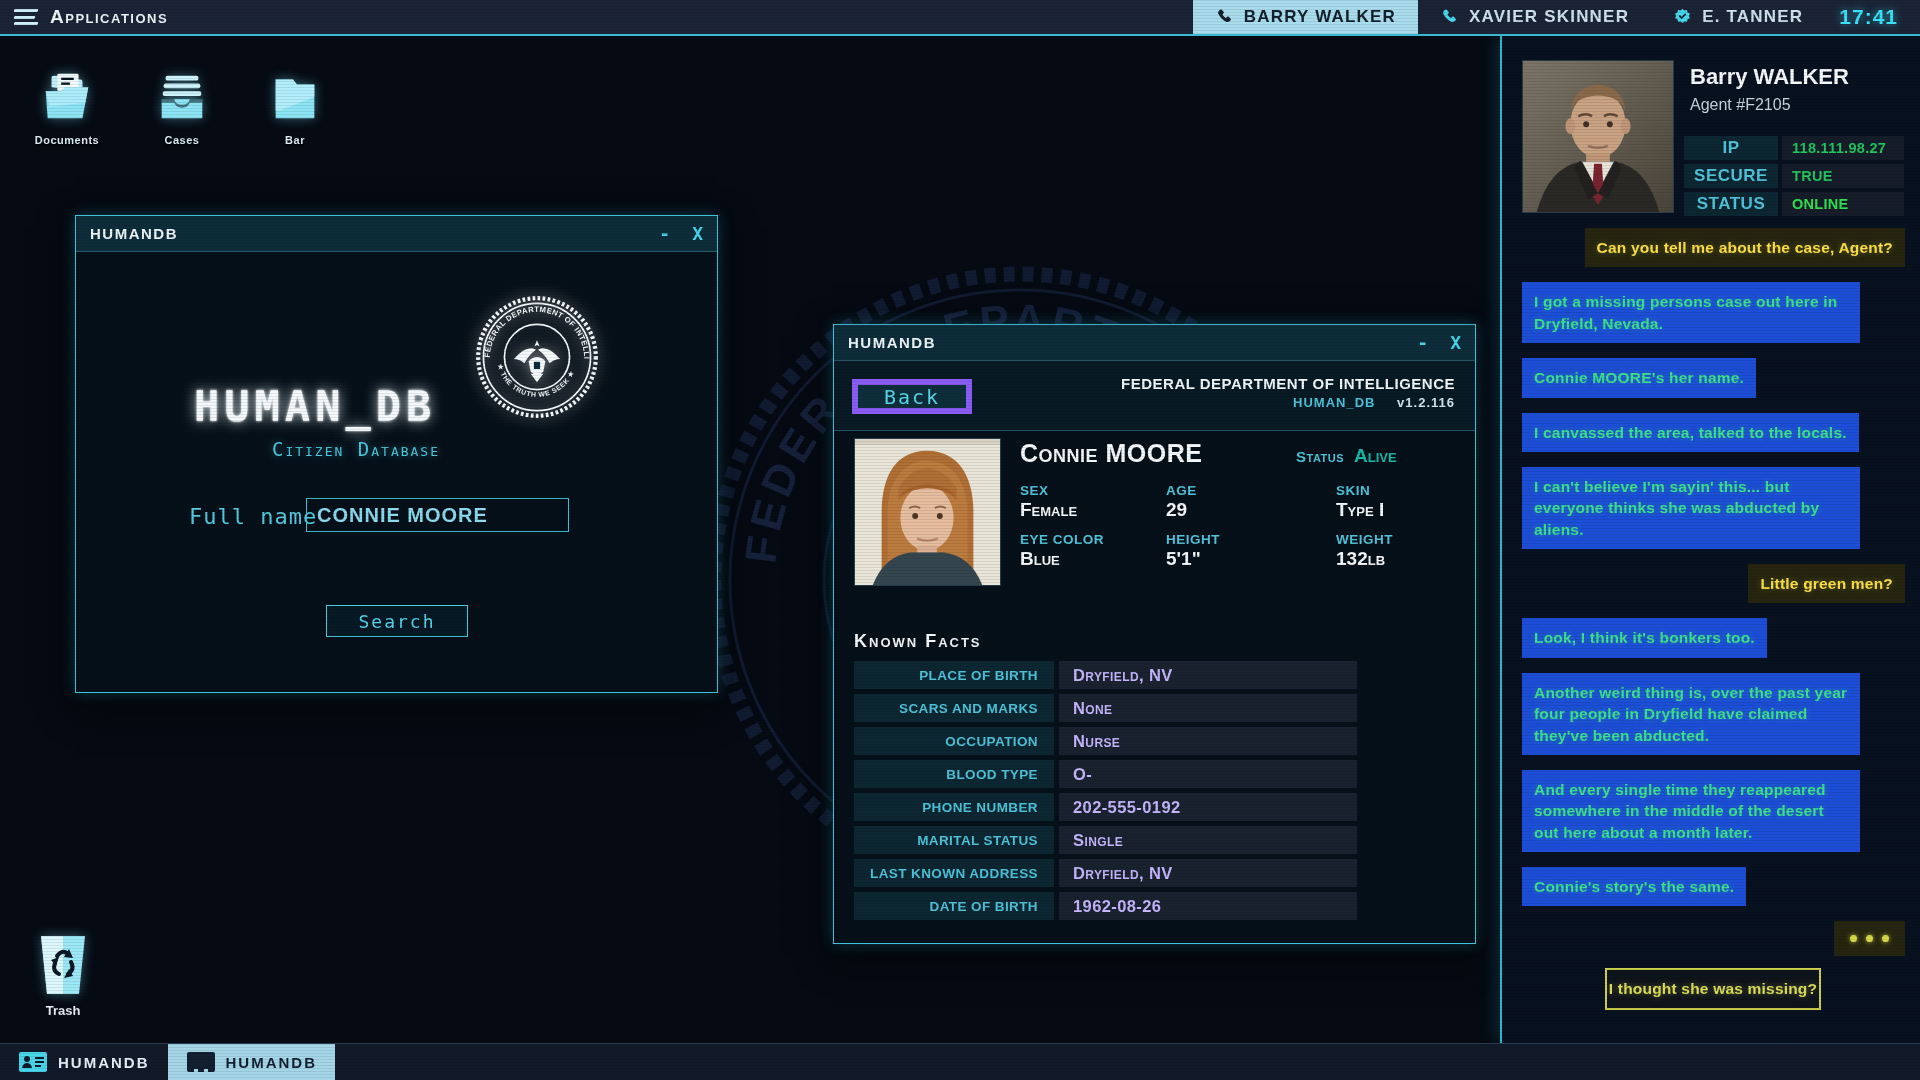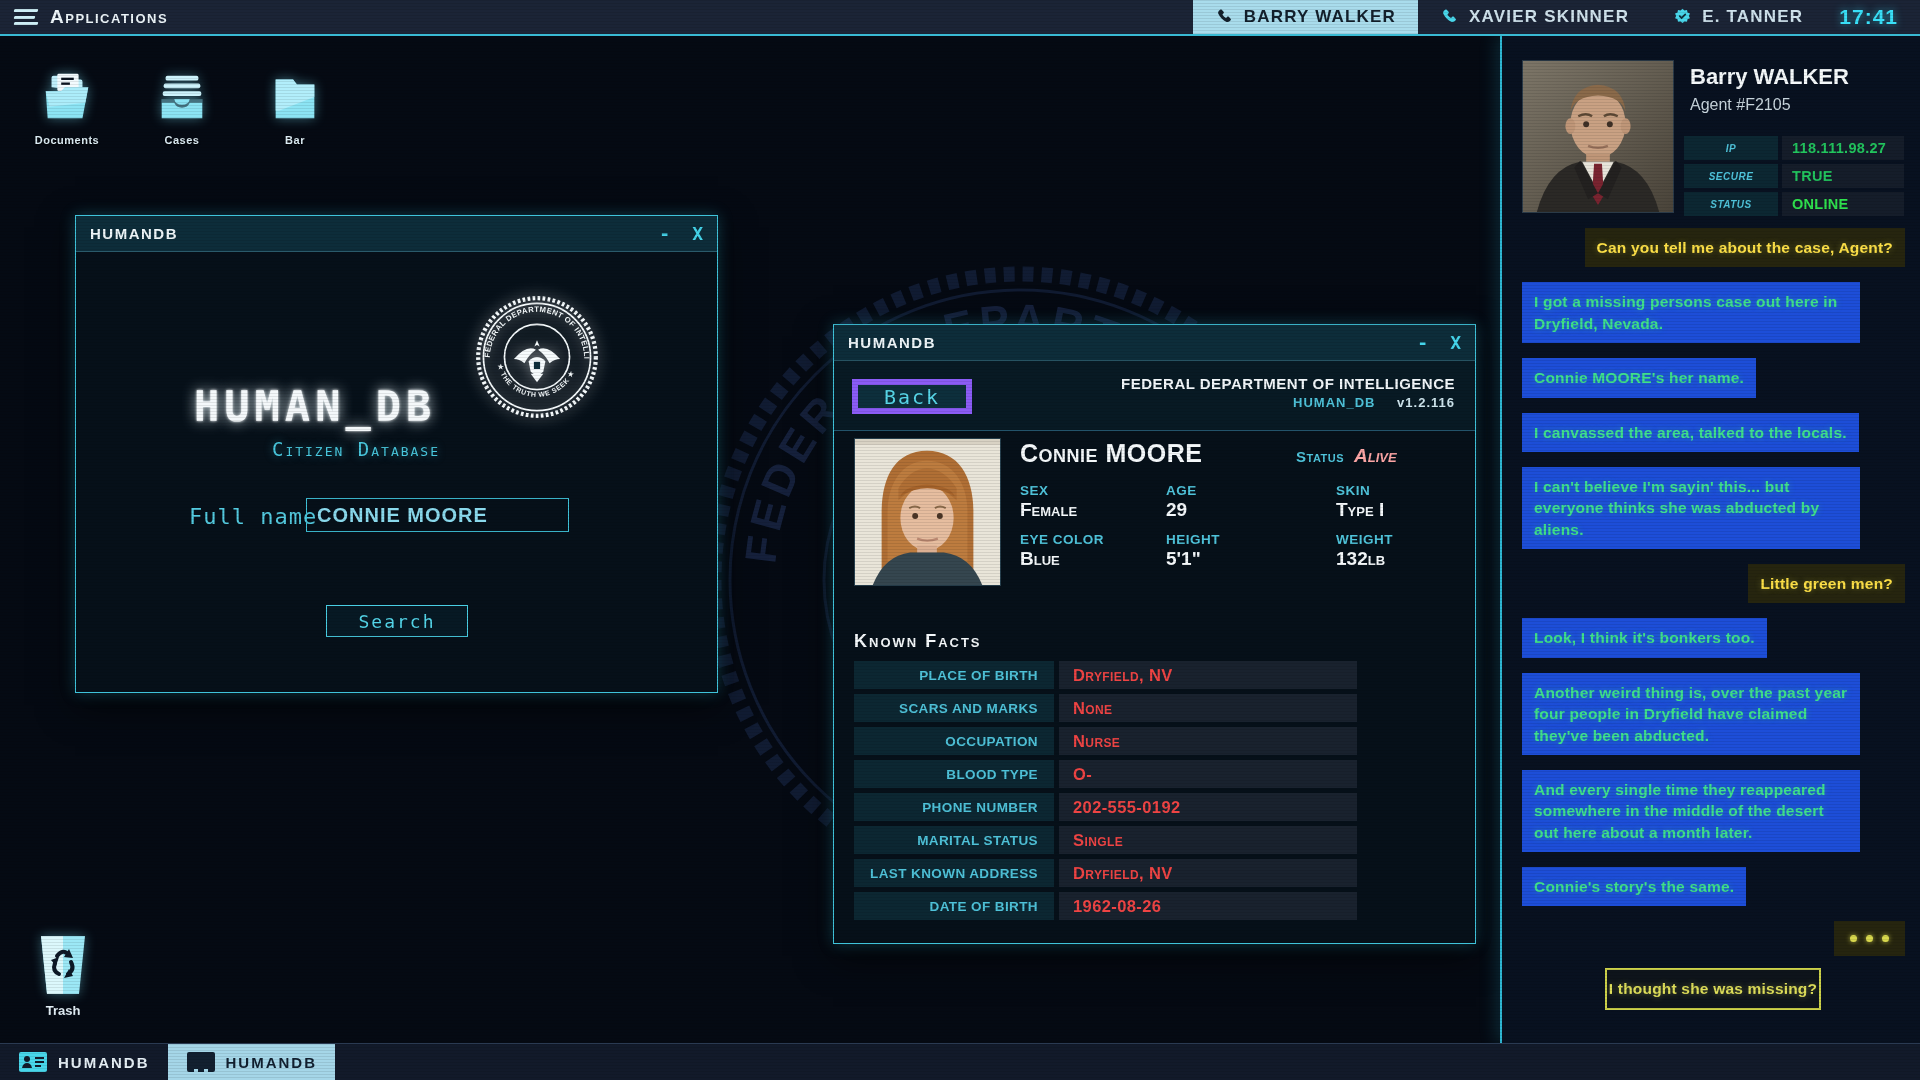--- a/index.html
+++ b/index.html
@@ -92,54 +92,54 @@
   .app-line { margin-top:3px; font-size:13px; font-weight:bold; }
   .app-line .appname { color:#4fc3da; letter-spacing:1px; }
   .app-line .appver { color:#cfe6ee; margin-left:18px; letter-spacing:1px; }
 
   .photo-frame { position:absolute; left:20px; top:113px; width:147px; height:148px; border:1px solid #27404e; background:#10202c; }
   .photo-frame svg { width:100%; height:100%; display:block; }
 
   .person-name { position:absolute; left:186px; top:114px; font-weight:bold; font-size:25px; color:#f4f8fa; letter-spacing:.5px; }
   .status-wrap { position:absolute; left:462px; top:120px; display:flex; gap:10px; align-items:baseline; }
   .status-label { color:#4fc3da; font-size:15px; font-weight:bold; letter-spacing:.5px; }
-  .status-value { color:#fca5a5; font-size:19px; font-weight:bold;font-style:italic; }
+  .status-value { color:#14b8a6; font-size:19px; font-weight:bold; }
 
   .person-attrs {
     position:absolute; left:186px; top:158px; width:436px;
     display:grid; grid-template-columns:146px 170px 120px; row-gap:11px;
   }
   .attr-label { color:#4fc3da; font-size:13.5px; font-weight:bold; letter-spacing:.5px; }
   .attr-value { color:#f4f8fa; font-size:19px; font-weight:bold; margin-top:1px; }
 
   .kf-title { position:absolute; left:20px; top:306px; font-weight:bold; font-size:18px; letter-spacing:2px; color:#f4f8fa; }
   .kf-table { position:absolute; left:20px; top:336px; width:503px; display:flex; flex-direction:column; gap:5px; }
   .fact-row { display:flex; gap:5px; height:28px; }
   .fact-label {
     width:200px; background:#0c2732; color:#4fc3da; font-size:13.5px; font-weight:bold;
     display:flex; align-items:center; justify-content:flex-end; padding-right:16px; letter-spacing:.4px;
   }
   .fact-value {
-    flex:1; background:#19222e; color:#ef4444; font-size:16.5px; font-weight:bold;
+    flex:1; background:#19222e; color:#c4b5fd; font-size:16.5px; font-weight:bold;
     display:flex; align-items:center; padding-left:14px; letter-spacing:.4px;
   }
 
   
   .sidebar {
     position:absolute; top:36px; right:0; width:420px; height:1007px; z-index:20;
     background:#081120; border-left:2px solid #2fb8d4;
     box-shadow:-4px 0 16px rgba(47,184,212,.18);
   }
   .agent-photo { position:absolute; left:20px; top:24px; width:152px; height:153px; border:1px solid #2a3a48; background:#202018; }
   .agent-photo svg { width:100%; height:100%; display:block; }
   .agent-name { position:absolute; left:188px; top:28px; font-weight:bold; font-size:22px; color:#f4f8fa; }
   .agent-id { position:absolute; left:188px; top:60px; font-size:16px; color:#c9d6de; }
   .agent-table { position:absolute; left:182px; top:100px; width:220px; display:flex; flex-direction:column; gap:4px; }
   .agent-row { display:flex; gap:4px; height:24px; }
-  .agent-label { width:94px; background:#0c2732; color:#4fc3da; font-size:10px; font-weight:bold; display:flex; align-items:center; justify-content:center; letter-spacing:.5px;font-style:italic; }
+  .agent-label { width:94px; background:#0c2732; color:#4fc3da; font-size:17px; font-weight:bold; display:flex; align-items:center; justify-content:center; letter-spacing:.5px; }
   .agent-value { flex:1; background:#151d2a; color:#22c55e; font-size:14.5px; font-weight:bold; display:flex; align-items:center; padding-left:10px; letter-spacing:.3px; }
   .agent-value.online { color:#2fe24e; }
 
   .chat { position:absolute; left:20px; top:192px; right:15px; display:flex; flex-direction:column; gap:15px; }
   .msg { padding:9px 12px; font-size:15.5px; font-weight:bold; line-height:1.38; max-width:338px; letter-spacing:.2px; }
   .msg.agent { align-self:flex-start; background:#1d4ed8; color:#3fe08c; text-shadow:0 0 6px rgba(63,224,140,.35); }
   .msg.operator { align-self:flex-end; background:#26250f; color:#fde047; text-shadow:0 0 6px rgba(216,216,78,.35); }
   .msg.typing { display:flex; gap:9px; align-items:center; padding:14px 16px; }
   .msg.typing .dot { width:7px; height:7px; border-radius:50%; background:#d8d84e; box-shadow:0 0 5px rgba(216,216,78,.8); }
 

